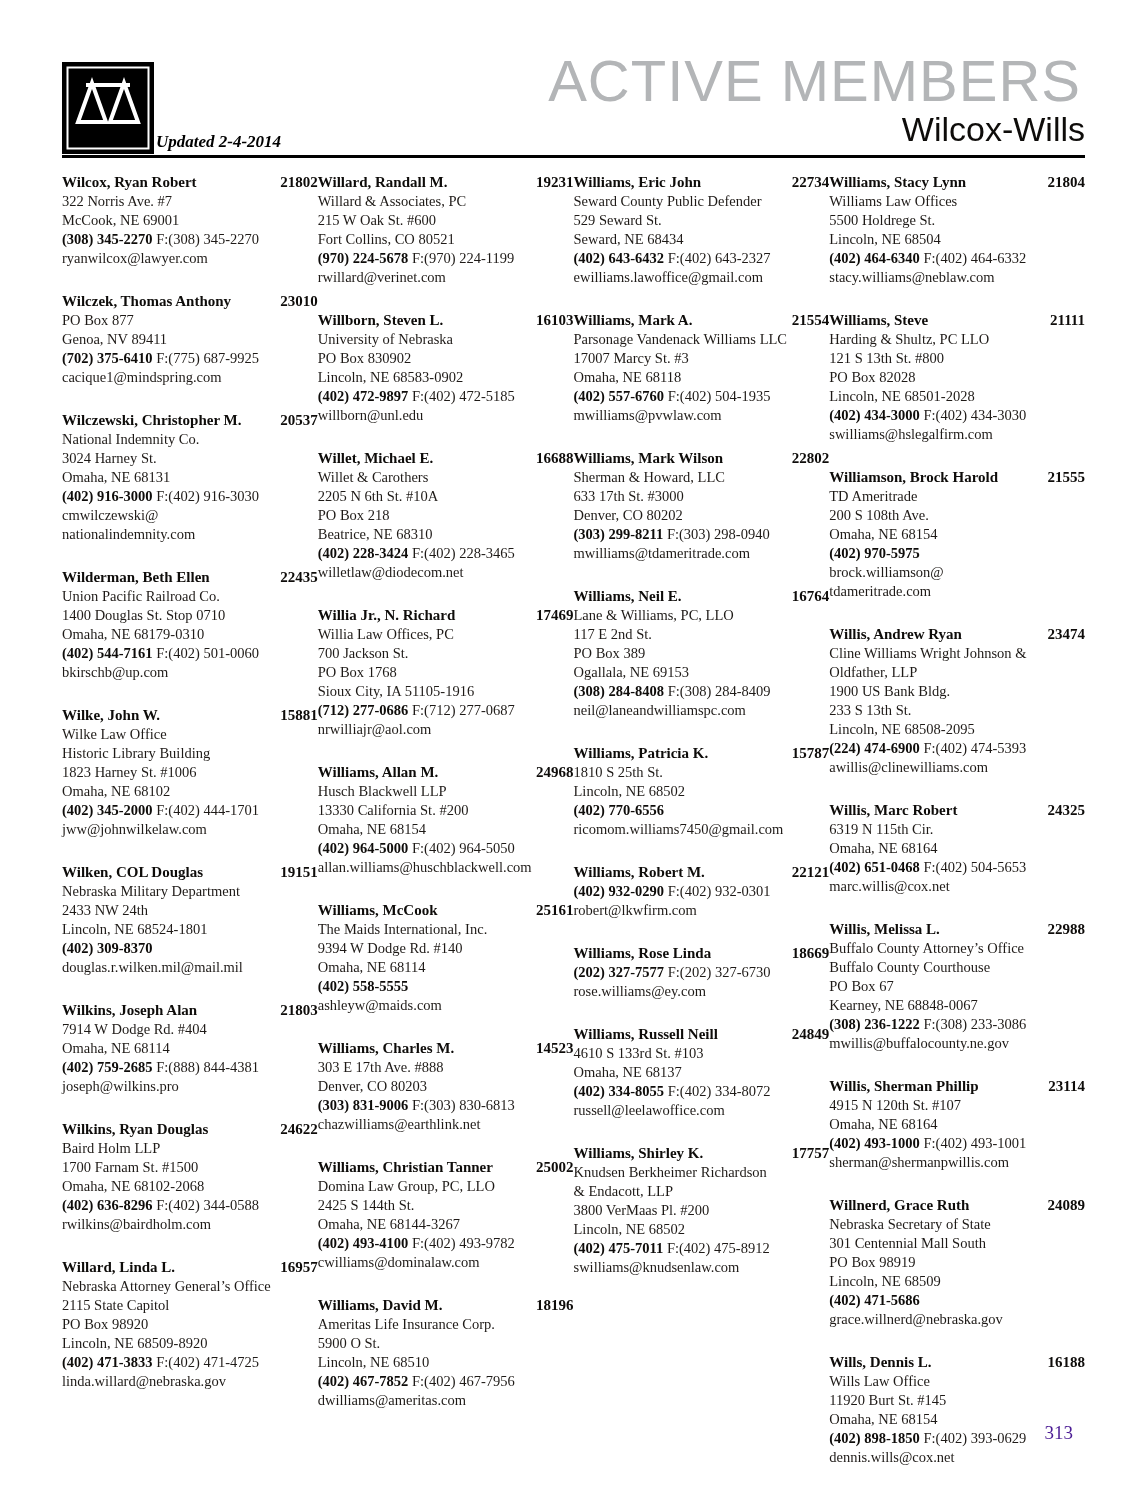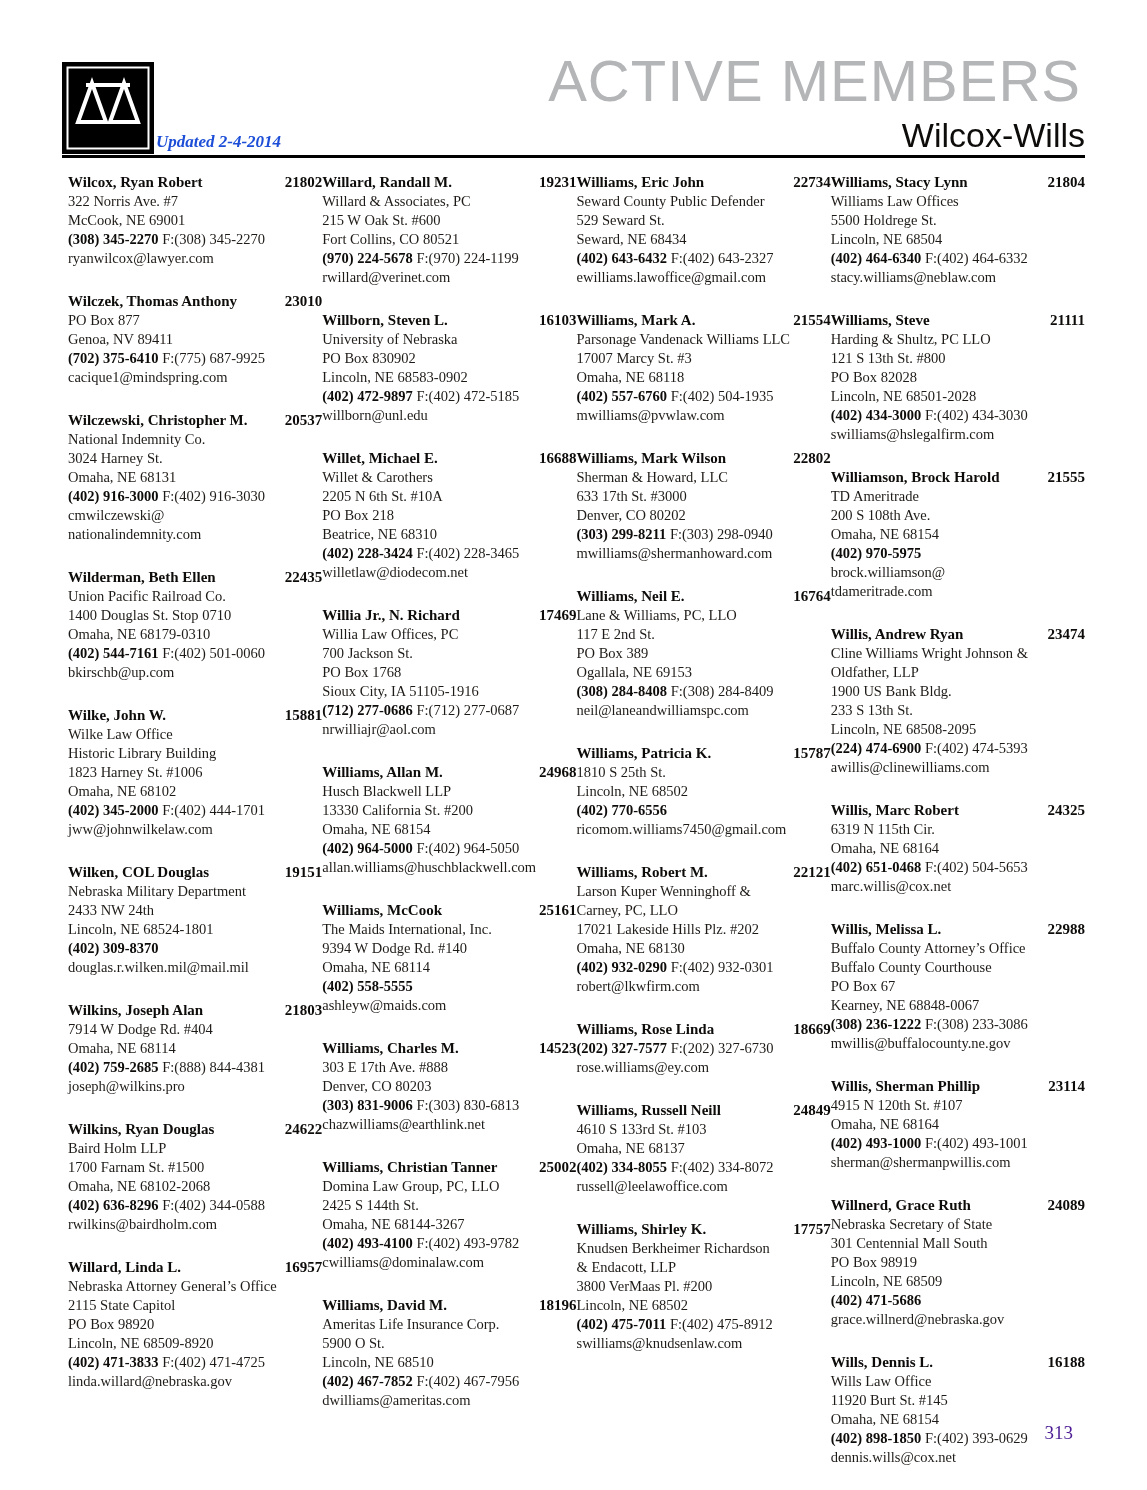--- a/index.html
+++ b/index.html
@@ -13,41 +13,40 @@
     font-family: "Liberation Serif", serif;
     color: #1e1a17;
     overflow: hidden;
   }
   
   .hdr { position: relative; height: 92px; }
   .logo { position: absolute; left: 0; top: 0; width: 92px; height: 92px; }
   .updated {
     position: absolute; left: 94px; bottom: 2px;
     font-style: italic; font-weight: 600; font-size: 17px;
-    color: #1d4ed8;
+    color: #000000;
   }
   .big-title {
     position: absolute; right: 4px; top: -10px;
     font-family: "Liberation Sans", sans-serif;
     font-size: 58px; line-height: 1; font-weight: 400;
     letter-spacing: 1px; color: #b3b5b7; white-space: nowrap;
   }
   .subtitle {
     position: absolute; right: 0; top: 50px;
     font-family: "Liberation Sans", sans-serif;
     font-size: 34px; line-height: 1; font-weight: 500;
-    color: #0e0c0a; white-space: nowrap; margin-top: 6px;
+    color: #0e0c0a; white-space: nowrap;
   }
   .rule { height: 3px; background: #000; margin-top: 1px; margin-bottom: 15px; }
   
   .cols {
     display: grid;
     grid-template-columns: repeat(4, 1fr);
     align-items: start;
-    margin-left: 6px;
   }
   .entry { margin-bottom: 24px; }
   .entry-head {
     display: flex; justify-content: space-between; gap: 8px;
     font-weight: bold; font-size: 15px; line-height: 19px;
     color: #0e0c0a; white-space: nowrap;
   }
   .line, .email {
     font-size: 14.5px; line-height: 19px;
   }
@@ -372,21 +371,21 @@
     <div class="entry-head">
       <span class="name">Williams, Mark Wilson</span>
       <span class="id">22802</span>
     </div>
     <div class="lines">
             <div class="line">Sherman &amp; Howard, LLC</div>
             <div class="line">633 17th St. #3000</div>
             <div class="line">Denver, CO 80202</div>
           </div>
     <div class="phone-row"><span class="phone">(303) 299-8211</span><span class="fax"> F:(303) 298-0940</span></div>
-    <div class="email">mwilliams@shermanhoward.com</div>
+    <div class="email">mwilliams@tdameritrade.com</div>
   </section>
 
   <section class="entry">
     <div class="entry-head">
       <span class="name">Williams, Neil E.</span>
       <span class="id">16764</span>
     </div>
     <div class="lines">
             <div class="line">Lane &amp; Williams, PC, LLO</div>
             <div class="line">117 E 2nd St.</div>
@@ -408,26 +407,20 @@
           </div>
     <div class="phone-row"><span class="phone">(402) 770-6556</span></div>
     <div class="email">ricomom.williams7450@gmail.com</div>
   </section>
 
   <section class="entry">
     <div class="entry-head">
       <span class="name">Williams, Robert M.</span>
       <span class="id">22121</span>
     </div>
-    <div class="lines">
-            <div class="line">Larson Kuper Wenninghoff &amp;</div>
-            <div class="line">Carney, PC, LLO</div>
-            <div class="line">17021 Lakeside Hills Plz. #202</div>
-            <div class="line">Omaha, NE 68130</div>
-          </div>
     <div class="phone-row"><span class="phone">(402) 932-0290</span><span class="fax"> F:(402) 932-0301</span></div>
     <div class="email">robert@lkwfirm.com</div>
   </section>
 
   <section class="entry">
     <div class="entry-head">
       <span class="name">Williams, Rose Linda</span>
       <span class="id">18669</span>
     </div>
     <div class="phone-row"><span class="phone">(202) 327-7577</span><span class="fax"> F:(202) 327-6730</span></div>

